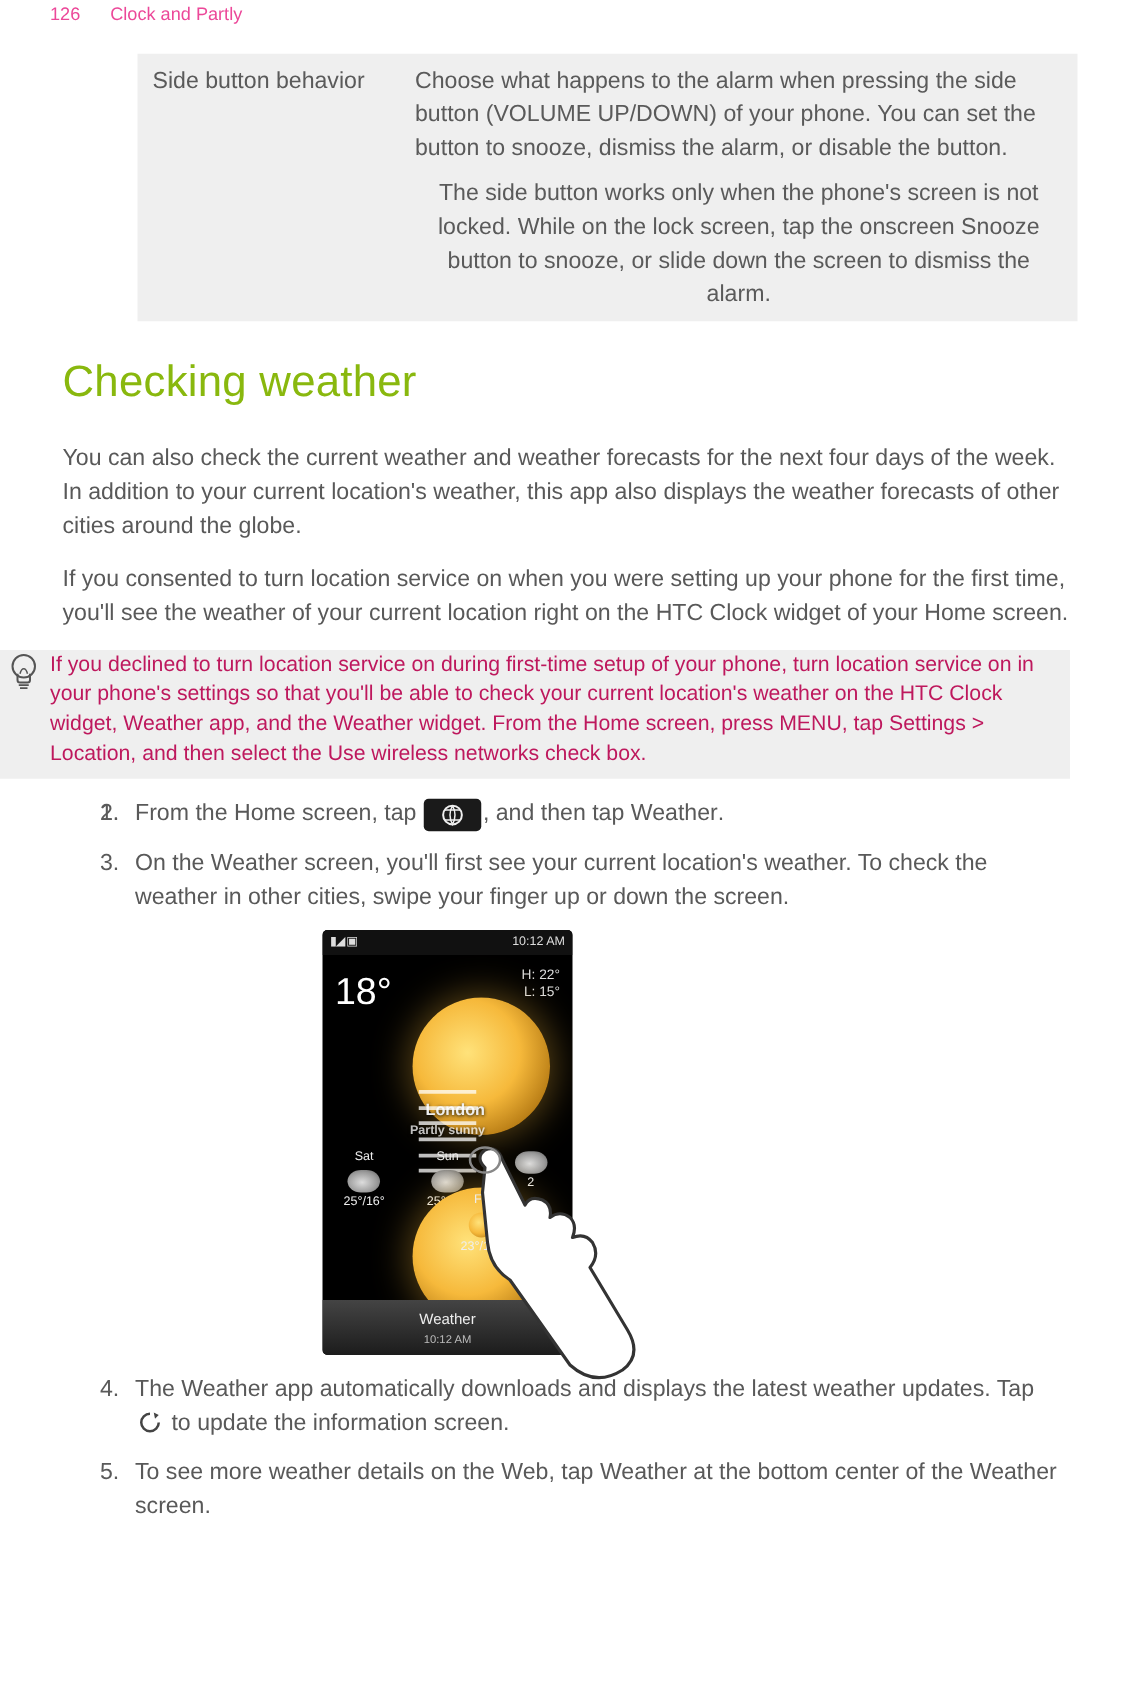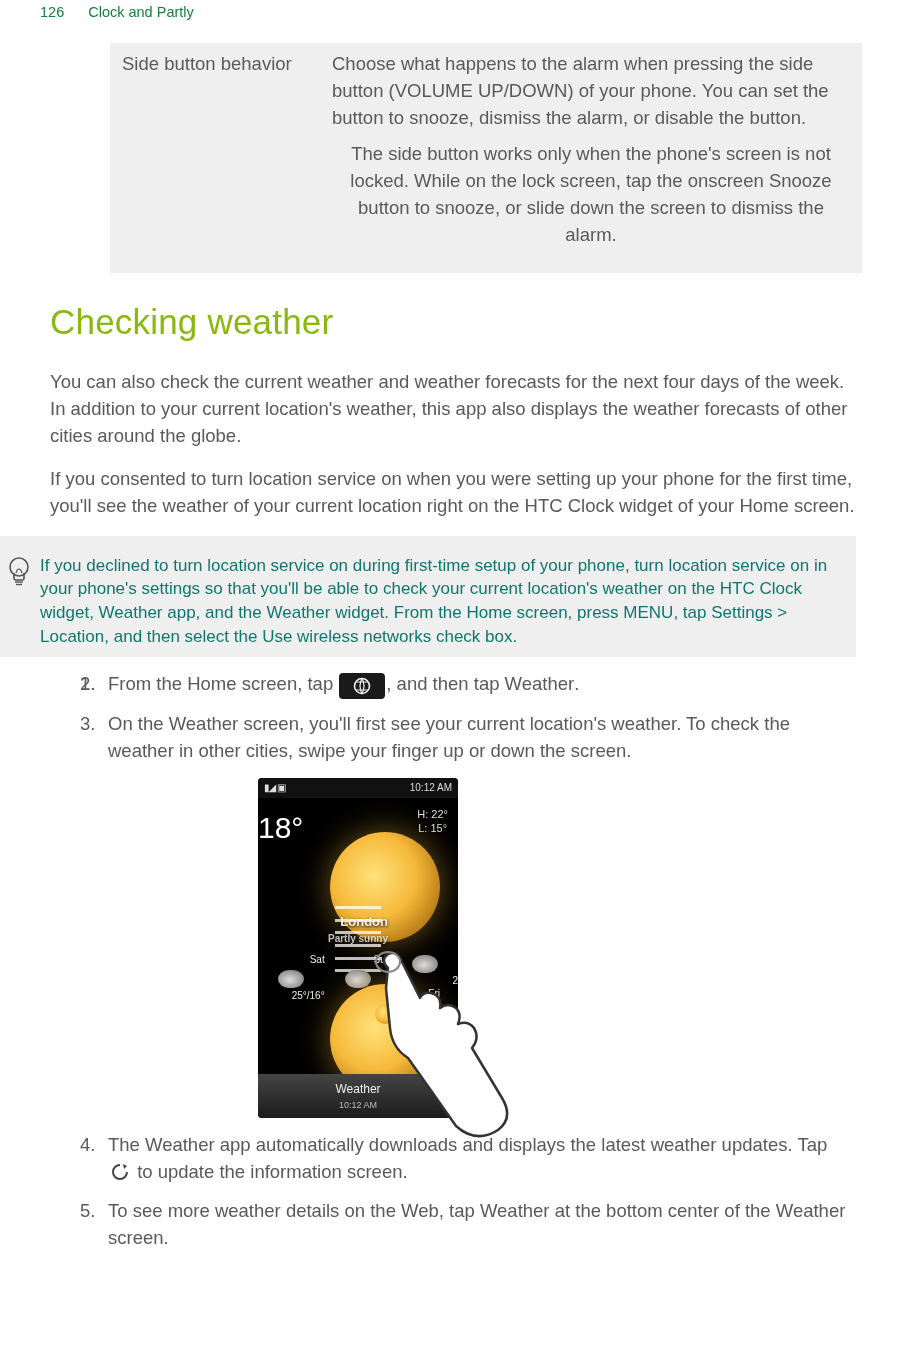--- a/index.html
+++ b/index.html
@@ -17,31 +17,31 @@
   }
   .page {
     padding: 0 40px 0 0;
   }
   .header {
     display: flex;
     align-items: baseline;
     gap: 24px;
     padding: 2px 0 20px 40px;
     font-size: 14.5px;
-    color: #15803d;
+    color: #ec4899;
   }
   .header .num { font-size: 14.5px; }
   .table {
     margin-left: 110px;
     margin-right: 10px;
     border-collapse: collapse;
   }
   .table td {
     vertical-align: top;
-    padding: 8px 12px 24px 12px;
+    padding: 8px 12px 8px 12px;
   }
   .table .row { background: #efefef; }
   .table .label {
     width: 210px;
     color: #5a5a5a;
     font-weight: 400;
   }
   .table .desc { color: #5a5a5a; }
   .table .desc p + p { margin-top: 10px; text-align: center; }
   .med { font-weight: 400; }
@@ -54,24 +54,24 @@
   }
   .body-para {
     margin: 0 16px 16px 50px;
     color: #595959;
   }
   .tip-block {
     display: flex;
     align-items: flex-start;
     background: #efefef;
     margin: 8px 16px 14px 0px;
-    padding: 18px 14px 8px 6px;
+    padding: 0 14px 8px 6px;
     font-size: 17px;
     line-height: 1.4;
-    color: #0f766e;
+    color: #be185d;
   }
   .tip-block .bulb {
     flex: 0 0 34px;
     padding-top: 2px;
   }
   .tip-block .bulb svg { display:block; }
   .tip-block .tip-text { flex: 1; }
   ol.steps {
     list-style: none;
     margin: 10px 16px 0 80px;
@@ -137,30 +137,30 @@
     color:#ddd;
     background:#111;
   }
   .statusbar .g { letter-spacing:-1px; }
   .weather-main {
     position: relative;
     height: 210px;
   }
   .big-temp {
     position:absolute;
-    top: 8px; left: 0;
+    top: 8px; left: 10px;
     font-size: 30px;
     font-weight: 400;
     color:#fff;
   }
   .hilo {
     position:absolute;
     top: 10px; right: 10px;
     font-size: 11px;
-    text-align:center;
+    text-align:right;
     line-height:1.2;
     color:#ddd;
     margin-left:14px;
   }
   .sun {
     position:absolute;
     right: 18px;
     top: 34px;
     width: 110px;
     height: 110px;
@@ -195,21 +195,21 @@
     position:absolute;
     bottom: 0;
     left:0; right:0;
     height: 58px;
     display:flex;
     gap: 0;
   }
   .forecast-row .fc {
     flex:1;
     min-width: 0;
-    text-align:right;
+    text-align:center;
     font-size: 10px;
     padding-top: 3px;
   }
   .forecast-row .fc .ico {
     width: 26px; height: 18px;
     margin: 2px auto 1px;
     background: radial-gradient(ellipse at 45% 55%, #ddd 0%, #999 60%, #555 100%);
     border-radius: 50% / 60%;
   }
   .forecast-row .fc.sun .ico {

